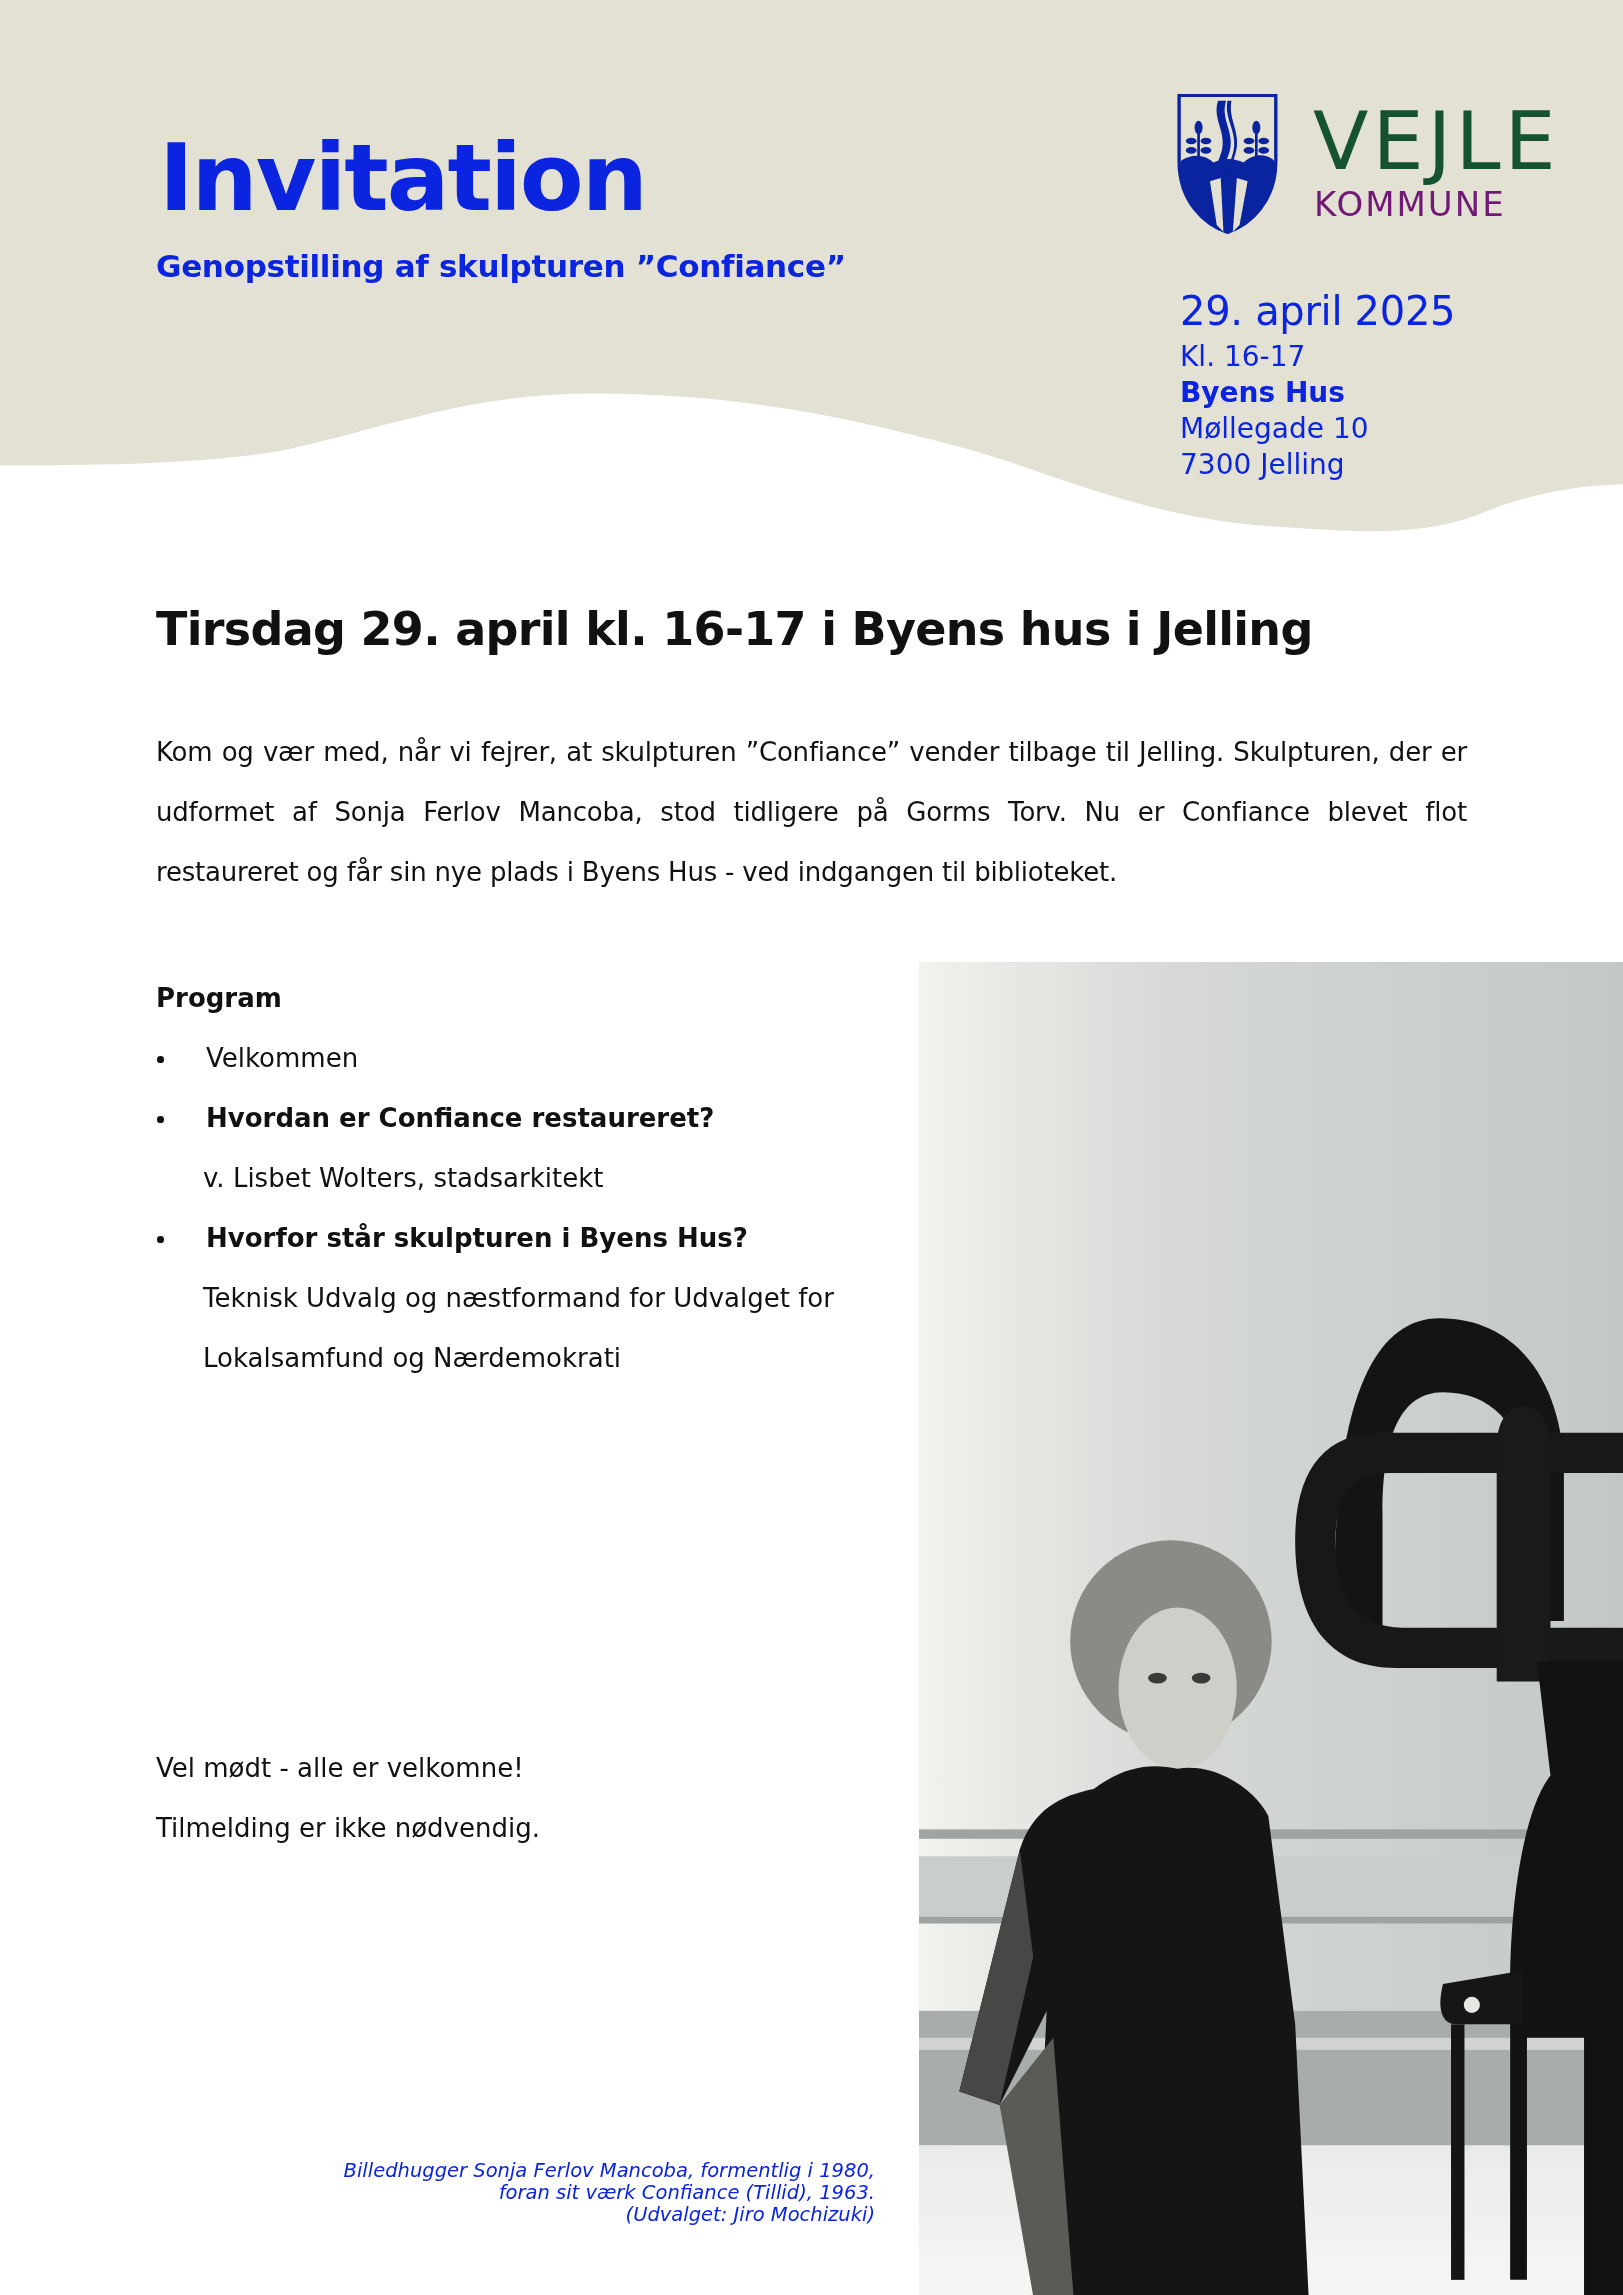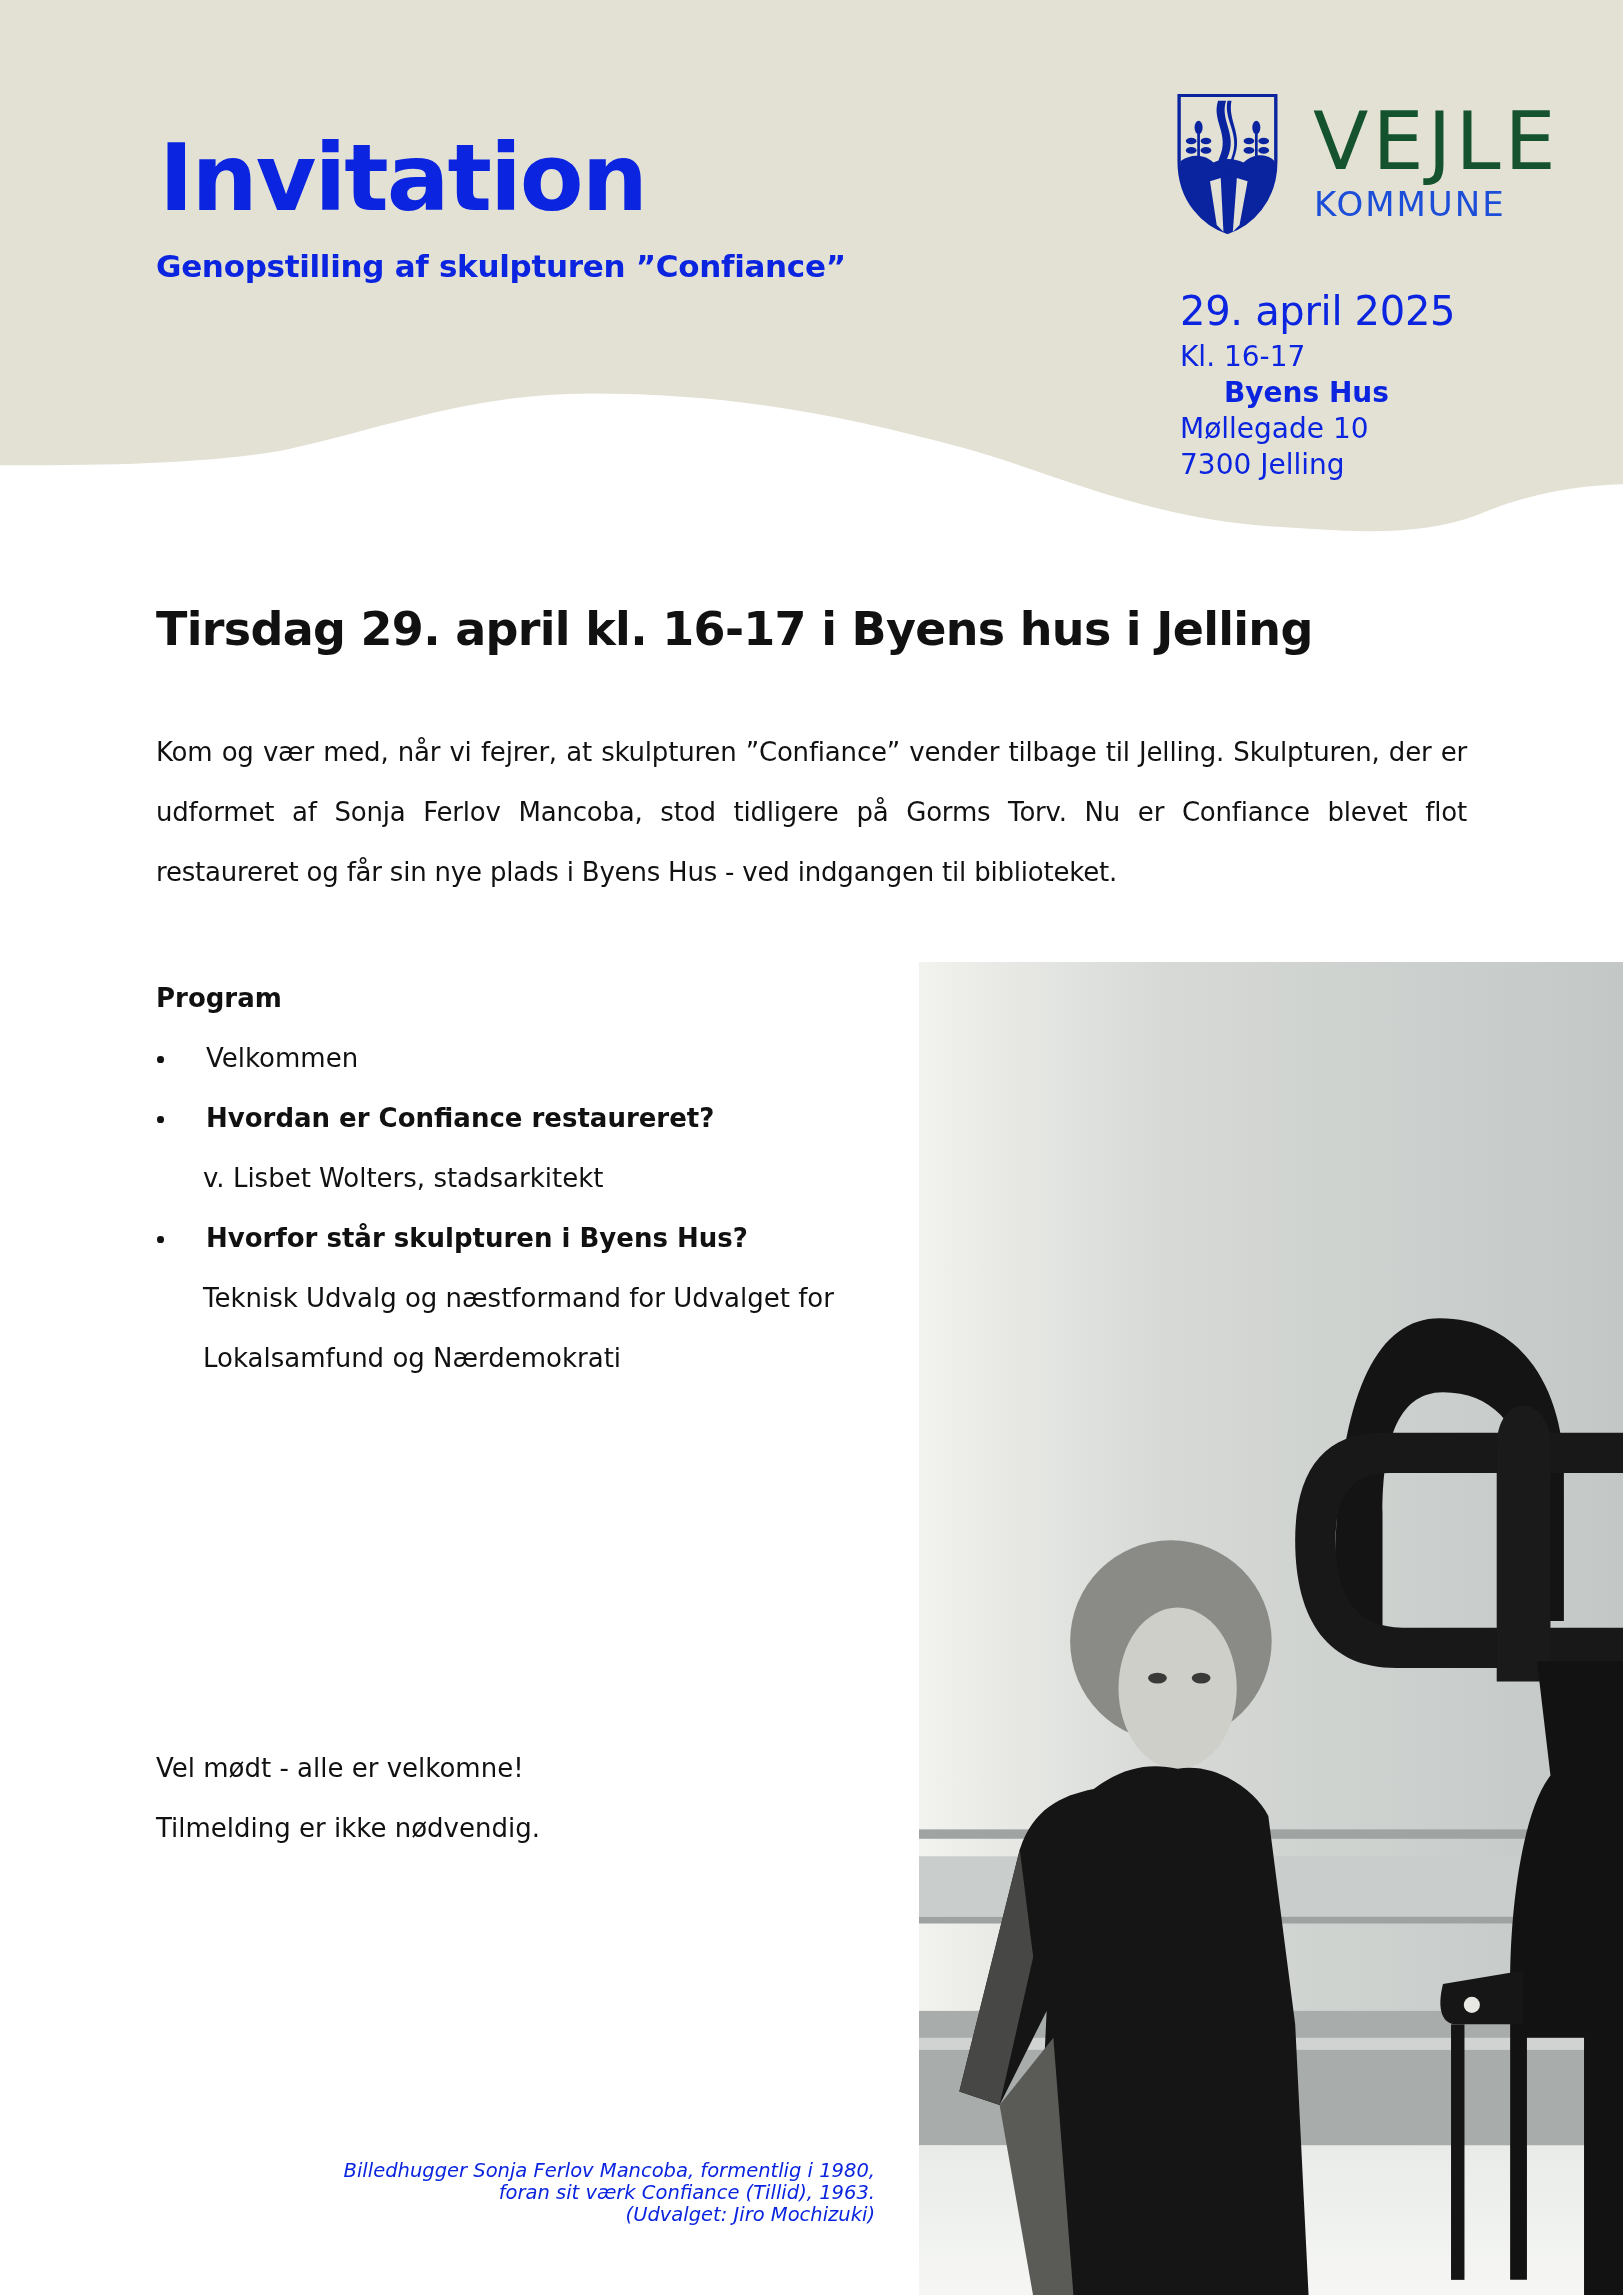--- a/index.html
+++ b/index.html
@@ -10,27 +10,27 @@
   .blue { color: #0a24df; }
 
   #title { left: 159px; top: 132px; font-size: 93px; font-weight: bold; letter-spacing: -2px;
            line-height: 1; white-space: nowrap; }
   #subtitle { left: 156px; top: 251px; font-size: 31px; font-weight: bold; line-height: 1;
               white-space: nowrap; letter-spacing: -0.3px; }
 
   #logo { left: 1176px; top: 94px; width: 350px; height: 141px; }
   #logo-word { left: 1313px; top: 101px; font-size: 81px; letter-spacing: 4px; color: #14532d;
                font-family: "DejaVu Sans", sans-serif; font-weight: normal; line-height: 1; }
-  #logo-sub { left: 1314px; top: 187px; font-size: 34px; letter-spacing: 2px; color: #1d4ed8; line-height: 1; }
+  #logo-sub { left: 1314px; top: 187px; font-size: 34px; letter-spacing: 2px; color: #701a75; line-height: 1; }
 
   #event-info { left: 1180px; top: 291px; line-height: 1; }
   #event-date { font-size: 40px; white-space: nowrap; letter-spacing: -0.3px; }
   .info-line { font-size: 28px; line-height: 36px; white-space: nowrap; }
   #event-time { margin-top: 8px; }
-  #event-venue { font-weight: bold; margin-left: 44px; }
+  #event-venue { font-weight: bold; }
 
   #heading { left: 156px; top: 606px; font-size: 46px; font-weight: bold; white-space: nowrap;
              line-height: 1; letter-spacing: -0.7px; }
 
   #intro { left: 156px; top: 722px; width: 1311px; font-size: 26px; line-height: 60px;
            text-align: justify; letter-spacing: -0.2px; }
 
   #program { left: 156px; top: 968px; width: 739px; font-size: 26px; line-height: 60px; }
   #program-title { font-weight: bold; }
   .prog-row { position: relative; padding-left: 50px; white-space: nowrap; }

